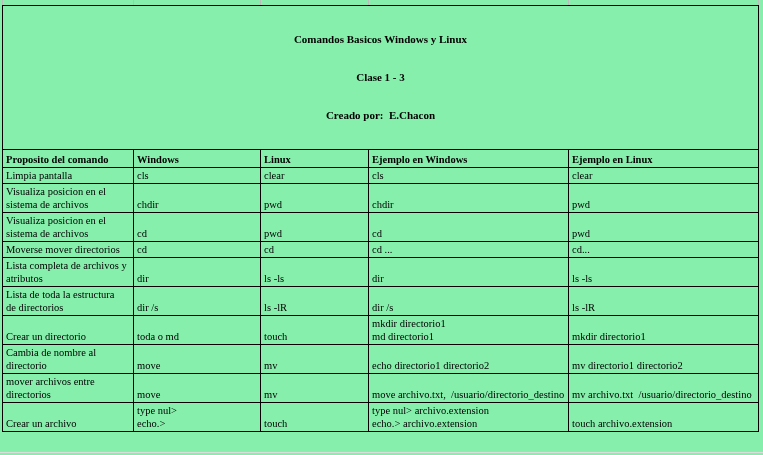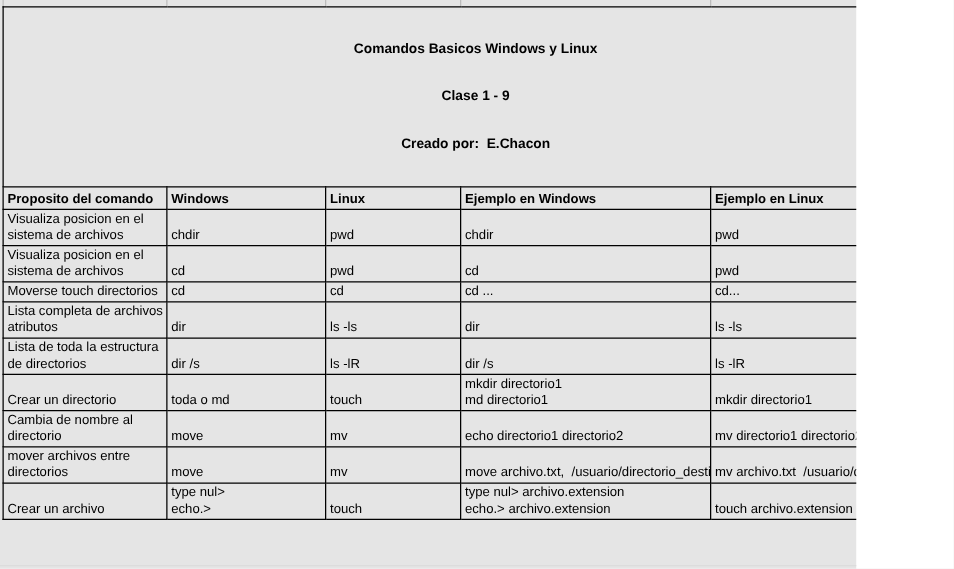--- a/index.html
+++ b/index.html
@@ -1,17 +1,17 @@
 <!DOCTYPE html>
 <html><head>
 <meta charset="utf-8">
 <style>
   html,body{margin:0;padding:0;}
-  .page{position:relative;width:685px;height:455px;background:#e5e5e5;overflow:hidden;
-        font-family:Liberation Sans, sans-serif;color:#000;}
+  .page{position:relative;width:763px;height:455px;background:#86efac;overflow:hidden;
+        font-family:Liberation Serif, serif;color:#000;}
   
   .tick{position:absolute;top:0;width:1px;height:5px;background:#bdbdbd;}
   .bottom-gridline{position:absolute;left:0;top:452px;width:763px;height:1px;background:#dcdcdc;}
   
   .watermark{position:absolute;left:600px;top:398px;width:163px;height:57px;z-index:0;}
   
   table.cmd{position:absolute;left:2px;top:5px;width:756px;border-collapse:collapse;
             table-layout:fixed;background:transparent;z-index:1;}
   .cmd td,.cmd th{border:1px solid #000;vertical-align:bottom;
                   padding:1px 2px 1px 3px;font-size:10.5px;line-height:13px;
@@ -44,51 +44,58 @@
       <col style="width:131px">
         <col style="width:127px">
         <col style="width:108px">
       <col style="width:200px">
         <col style="width:190px">
     </colgroup>
     <tbody>
       <tr>
         <td class="title-cell" colspan="5">
           <div>Comandos Basicos Windows y Linux</div>
-          <div>Clase 1 - 9</div>
+          <div>Clase 1 - 3</div>
           <div>Creado por:  E.Chacon</div>
         </td>
       </tr>
       <tr>
         <th>Proposito del comando</th>
         <th>Windows</th>
         <th>Linux</th>
         <th>Ejemplo en Windows</th>
         <th>Ejemplo en Linux</th>
       </tr>
     </tbody>
     <tbody id="rows-body">
+        <tr>
+      <td>Limpia pantalla</td>
+      <td>cls</td>
+      <td>clear</td>
+      <td>cls</td>
+      <td>clear</td>
+    </tr>
         <tr>
       <td>Visualiza posicion en el
 sistema de archivos</td>
       <td>chdir</td>
       <td>pwd</td>
       <td>chdir</td>
       <td>pwd</td>
     </tr>
         <tr>
       <td>Visualiza posicion en el
 sistema de archivos</td>
       <td>cd</td>
       <td>pwd</td>
       <td>cd</td>
       <td>pwd</td>
     </tr>
         <tr>
-      <td>Moverse touch directorios</td>
+      <td>Moverse mover directorios</td>
       <td>cd</td>
       <td>cd</td>
       <td>cd ...</td>
       <td>cd...</td>
     </tr>
         <tr>
       <td>Lista completa de archivos y
 atributos</td>
       <td>dir</td>
       <td>ls -ls</td>

